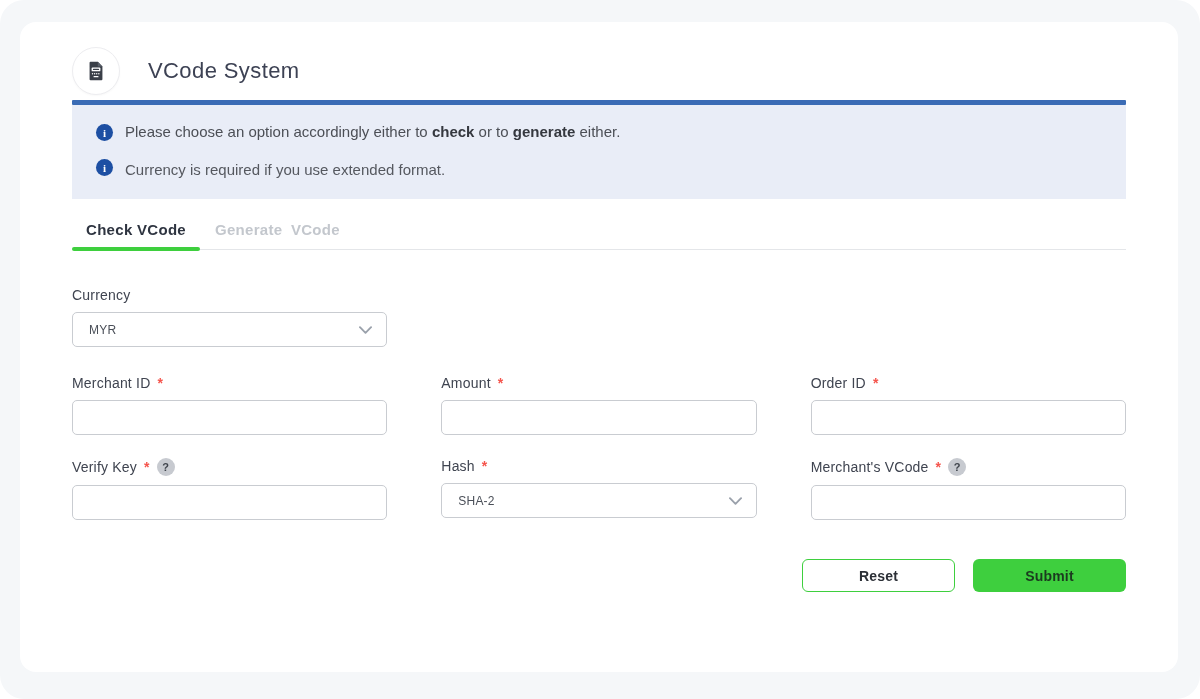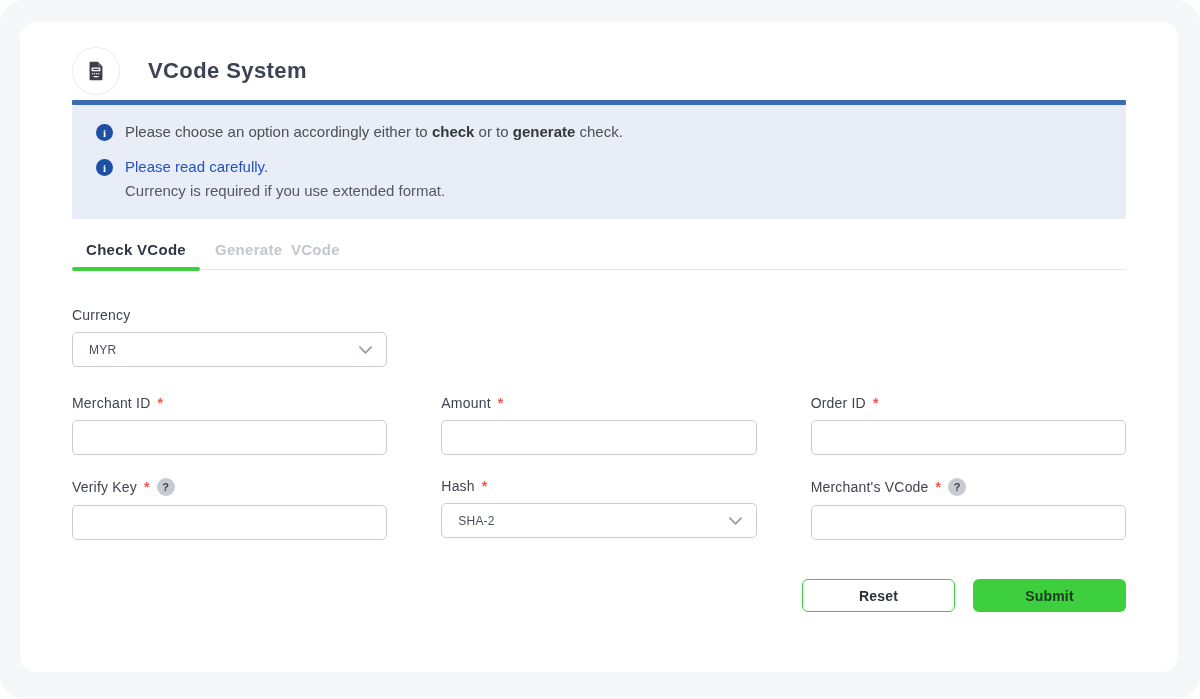--- a/index.html
+++ b/index.html
@@ -22,21 +22,21 @@
     background:#ffffff;border-radius:16px;padding:0 52px;
   }
   
   .card-head{display:flex;align-items:center;gap:28px;padding-top:25px;}
   .icon-circle{
     width:48px;height:48px;border-radius:50%;background:#fff;
     border:1px solid #ededf0;display:flex;align-items:center;justify-content:center;
     box-shadow:0 1px 2px rgba(0,0,0,.03);flex:0 0 auto;
   }
   .page-title{
-    font-size:22px;font-weight:700;color:#3d4254;letter-spacing:.4px;
+    font-size:22px;font-weight:400;color:#3d4254;letter-spacing:.4px;
   }
   .blue-bar{height:5px;background:var(--bar-blue);margin-top:5px;border-radius:1px;}
   
   .notice-box{background:var(--notice-bg);padding:17px 24px 18px;}
   .notice-row{display:flex;align-items:flex-start;gap:12px;}
   .notice-row + .notice-row{margin-top:15px;}
   .info-badge{
     width:17px;height:17px;border-radius:50%;background:var(--info-icon-blue);
     color:#fff;font-size:11px;font-weight:700;display:flex;align-items:center;
     justify-content:center;margin-top:2px;flex:0 0 auto;font-family:"Liberation Serif",serif;
@@ -116,26 +116,25 @@
         </svg>
       </div>
       <h1 class="page-title">VCode System</h1>
     </div>
 
     <div class="blue-bar"></div>
 
     <div class="notice-box">
       <div class="notice-row">
         <span class="info-badge">i</span>
-        <p class="notice-text"><span>Please choose an option accordingly either to </span><b>check</b><span> or to </span><b>generate</b><span> check.</span></p>
+        <p class="notice-text"><span>Please choose an option accordingly either to </span><b>check</b><span> or to </span><b>generate</b><span> either.</span></p>
       </div>
       <div class="notice-row">
         <span class="info-badge">i</span>
         <div>
-          <p class="notice-link">Please read carefully.</p>
           <p class="notice-sub">Currency is required if you use extended format.</p>
         </div>
       </div>
     </div>
 
     <div class="tabs">
       <div class="tab active">Check VCode</div>
       <div class="tab-divider"></div>
       <div class="tab">Generate VCode</div>
     </div>

